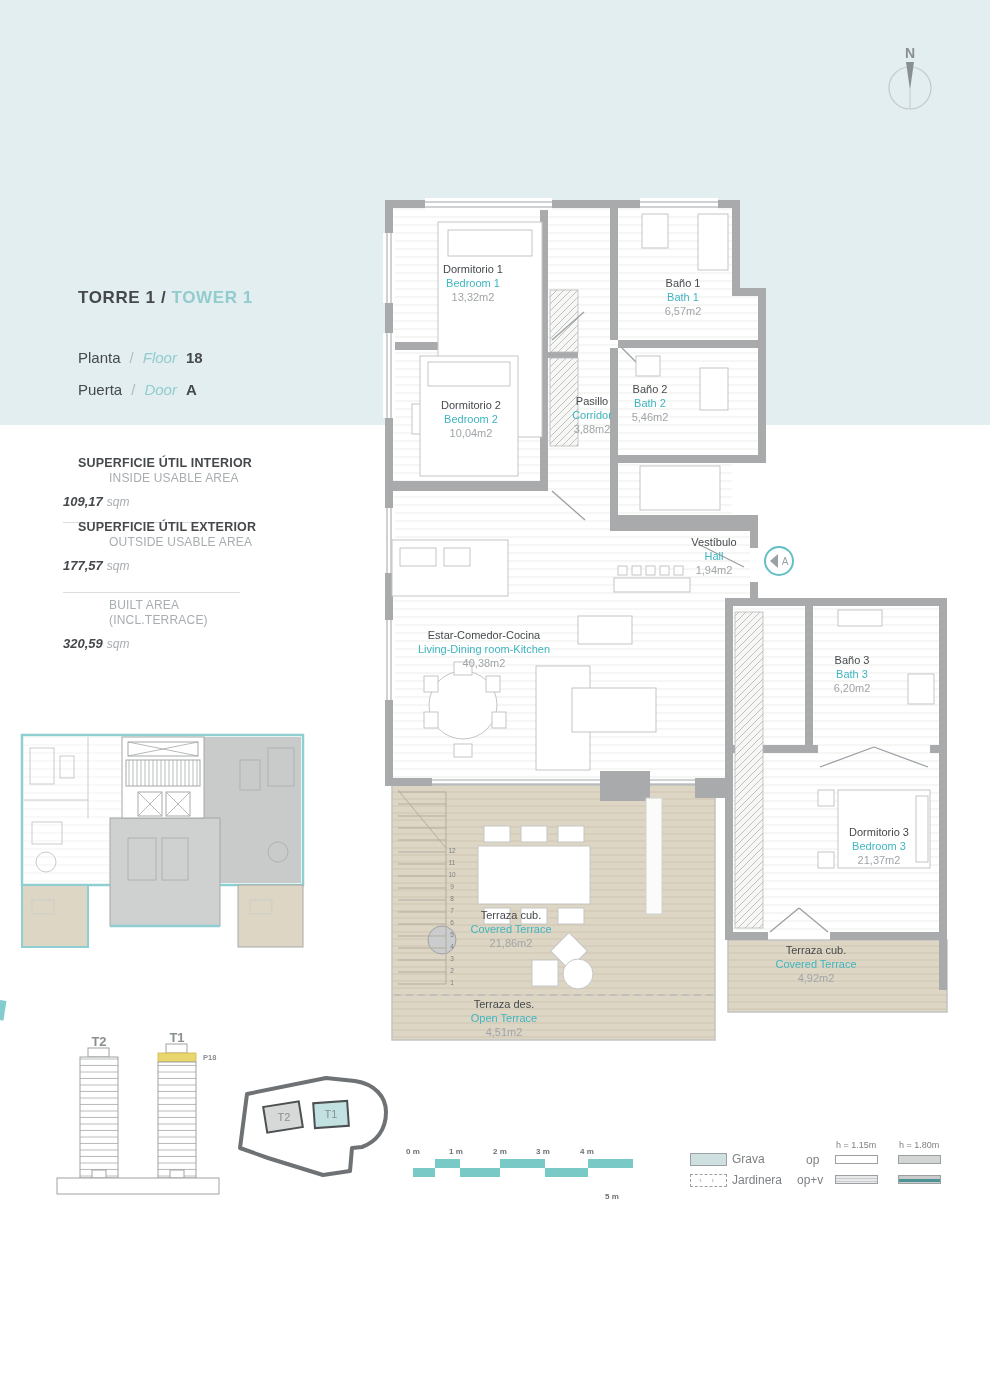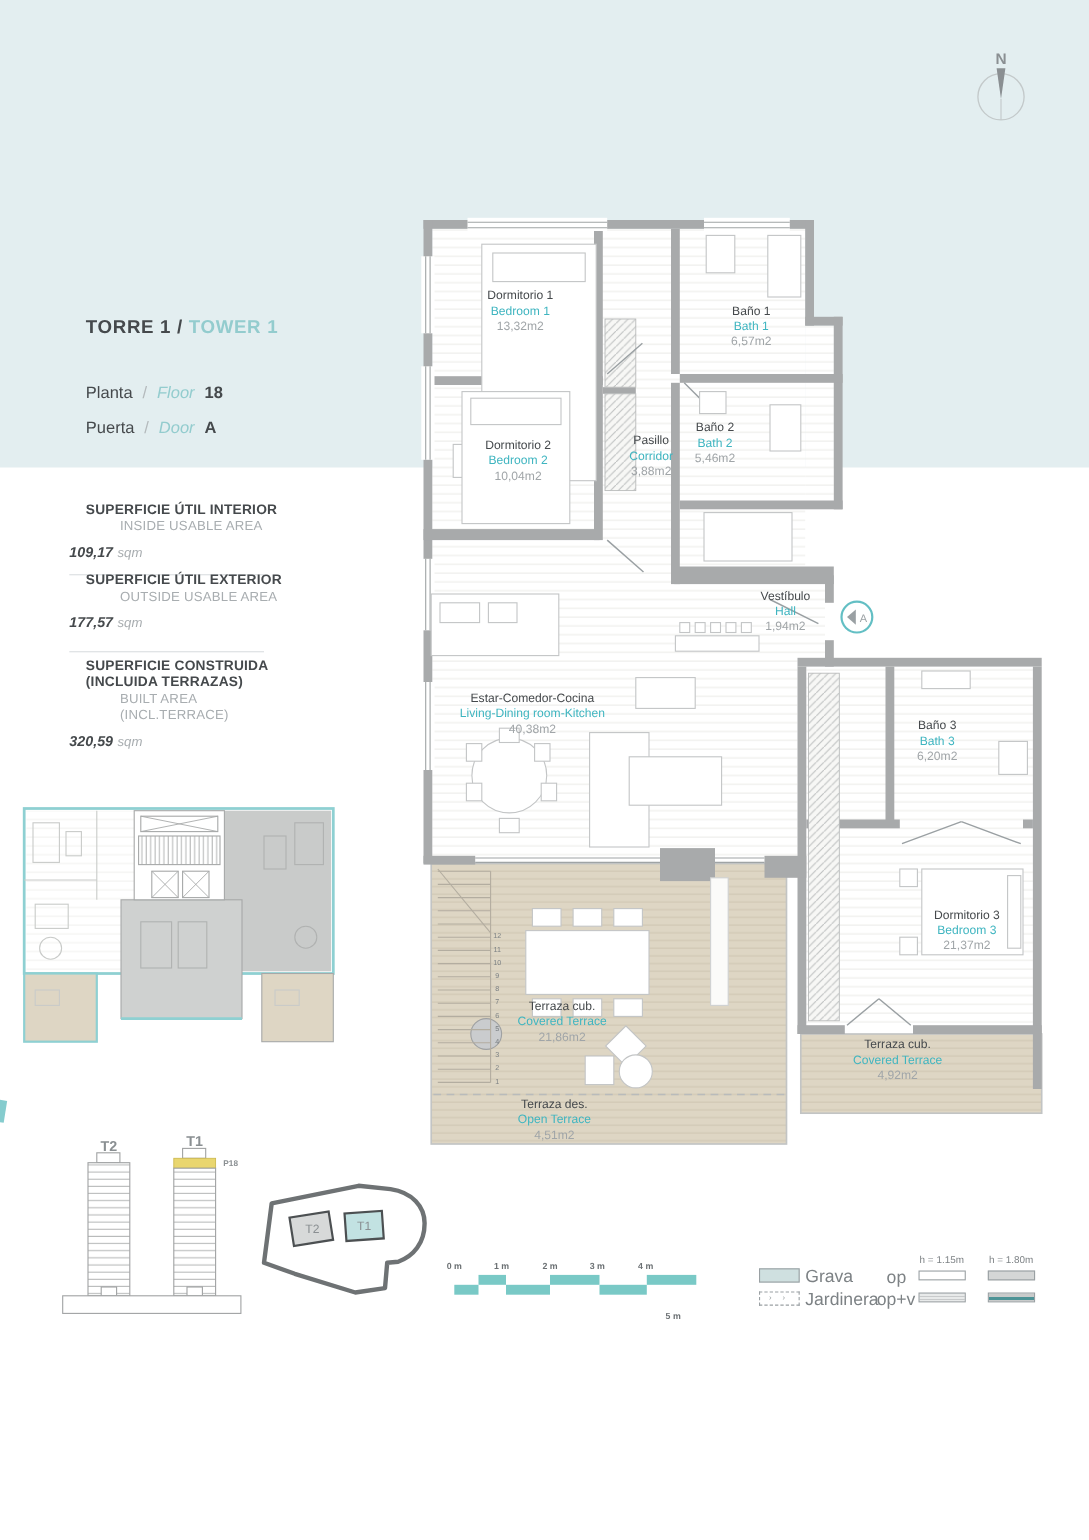--- a/index.html
+++ b/index.html
@@ -24,21 +24,21 @@
   .divider{height:1px;background:#dadee0;width:177px;left:63px;}
   
   .room-label{transform:translateX(-50%);text-align:center;font-size:11px;line-height:14px;white-space:nowrap;}
   .rl-es{color:#45494c;}
   .rl-en{color:#3fb5c0;text-align:center;}
   .rl-area{color:#a0a5a8;}
   
   .sb-l{transform:translateX(-50%);font-size:8px;font-weight:bold;color:#6b7073;white-space:nowrap;top:1147px;}
   .sb-bar{background:#79c9c6;height:9px;}
   
-  .lg-text{font-size:16px;color:#7d8285;white-space:nowrap;}
+  .lg-text{font-size:12px;color:#7d8285;white-space:nowrap;}
   .lg-h{font-size:9px;color:#7d8285;white-space:nowrap;}
   .sw-grava{left:690px;top:1153px;width:35px;height:11px;background:#cfe0e0;border:1px solid #9aa0a3;}
   .sw-jard{left:690px;top:1174px;width:35px;height:11px;background:#fff;border:1px dashed #9aa0a3;
            font-size:7px;color:#9aa0a3;line-height:11px;text-align:center;letter-spacing:4px;}
   .lg-bar{height:9px;border:1px solid #9aa0a3;box-sizing:border-box;}
   .lg-bar.white{background:#ffffff;}
   .lg-bar.gray{background:#d4d6d6;}
   .lg-bar.lined{background:repeating-linear-gradient(#e8eaea 0 2px,#c8cacb 2px 3px);}
   .lg-bar.tealline{background:linear-gradient(#c9cbcb 0 3px,#4d9396 3px 6px,#c9cbcb 6px 9px);}
 </style>
@@ -346,21 +346,20 @@
   <div class="ab-val"><span>109,17</span><span class="ab-unit">sqm</span></div>
 </div>
 <div class="ovl divider" style="top:522px;"></div>
 <div class="ovl area-block" style="top:520px;">
   <div class="ab-title">SUPERFICIE ÚTIL EXTERIOR</div>
   <div class="ab-sub">OUTSIDE USABLE AREA</div>
   <div class="ab-val"><span>177,57</span><span class="ab-unit">sqm</span></div>
 </div>
 <div class="ovl divider" style="top:592px;"></div>
 <div class="ovl area-block" style="top:598px;">
-  <div class="ab-title" style="max-width:185px;">SUPERFICIE CONSTRUIDA (INCLUIDA TERRAZAS)</div>
   <div class="ab-sub">BUILT AREA (INCL.TERRACE)</div>
   <div class="ab-val"><span>320,59</span><span class="ab-unit">sqm</span></div>
 </div>
 
 <div class="ovl room-label" style="left:473px;top:262px;">
   <div class="rl-es">Dormitorio 1</div>
   <div class="rl-en">Bedroom 1</div>
   <div class="rl-area">13,32m2</div>
 </div>
 <div class="ovl room-label" style="left:683px;top:276px;">

